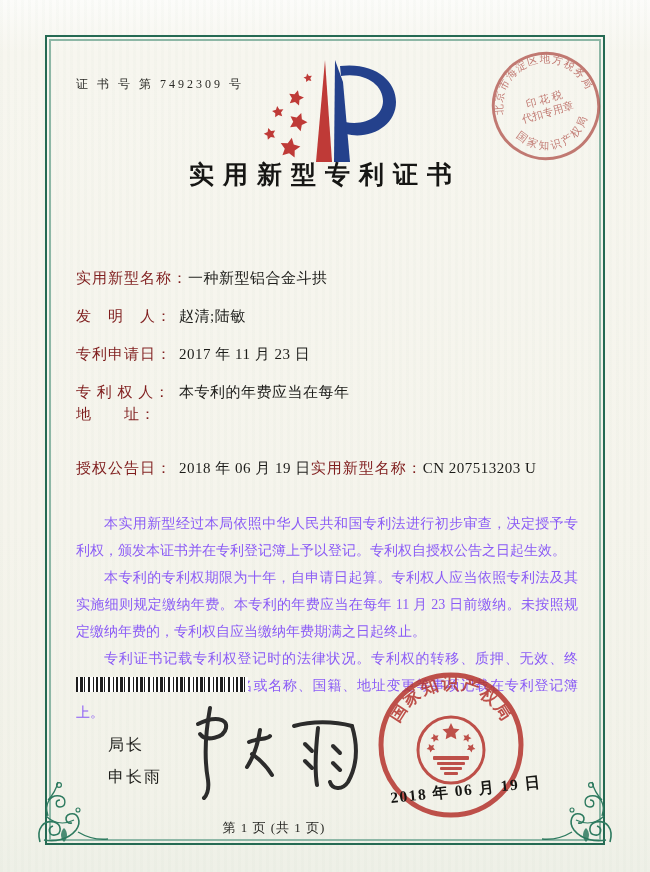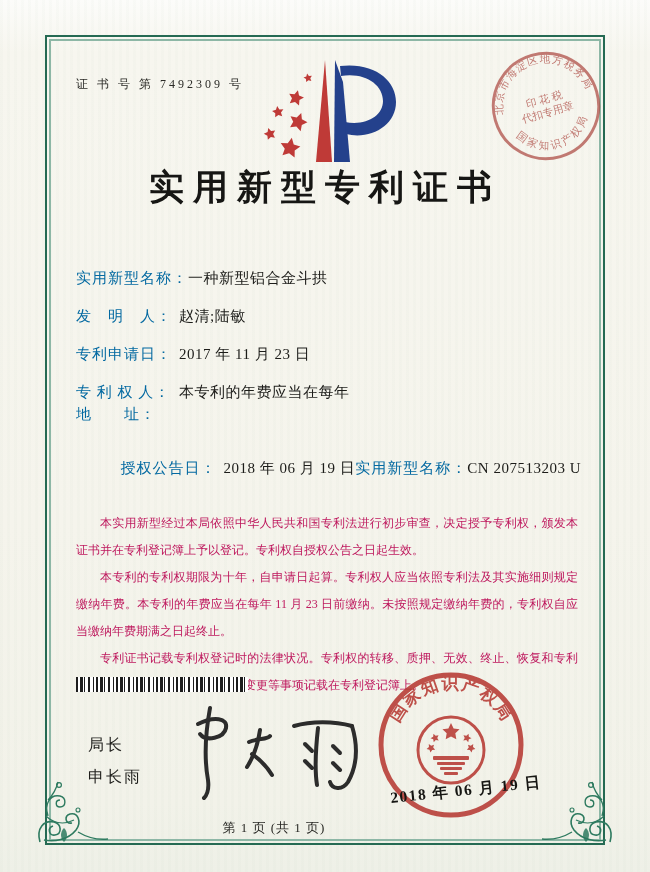--- a/index.html
+++ b/index.html
@@ -18,43 +18,43 @@
     border:2px solid #256a53;
   }
   .frame-inner{
     position:absolute;inset:2px;border:2px solid #8db7a6;
   }
   .cert-no{
     position:absolute;left:76px;top:76px;font-size:12px;letter-spacing:3px;color:#2a2a26;
   }
   .logo{position:absolute;left:256px;top:56px;}
   .title{
-    position:absolute;left:0;top:164px;width:650px;text-align:center;
-    font-size:35px;font-weight:700;letter-spacing:9px;color:#161614;
+    position:absolute;left:0;top:158px;width:650px;text-align:center;
+    font-size:25px;font-weight:700;letter-spacing:9px;color:#161614;
   }
   .fields{position:absolute;left:76px;top:253px;width:505px;font-size:15px;}
   .frow{display:flex;align-items:baseline;height:22px;margin-bottom:16px;white-space:nowrap;}
-  .flabel{display:inline-block;min-width:103px;letter-spacing:1px;color:#0369a1;}
+  .flabel{display:inline-block;min-width:103px;letter-spacing:1px;color:#7f1d1d;}
   .fvalue{letter-spacing:.5px;color:#1c1c19;margin-top:16px;}
-  .frow.split{justify-content:flex-end;}
+  .frow.split{justify-content:flex-start;}
   .pair{display:flex;align-items:baseline;}
   .body-text{
     position:absolute;left:76px;top:510px;width:502px;
-    font-size:12px;line-height:27px;text-align:justify;color:#be185d;
+    font-size:14px;line-height:27px;text-align:justify;color:#8b5cf6;
   }
   .body-text p{margin:0;text-indent:2em;}
   .barcode{
     position:absolute;left:76px;top:677px;width:172px;height:15px;
     background:repeating-linear-gradient(90deg,
       #1d1d1d 0 2px,#fff 2px 4px,#1d1d1d 4px 7px,#fff 7px 8px,
       #1d1d1d 8px 9px,#fff 9px 12px,#1d1d1d 12px 14px,#fff 14px 17px,
       #1d1d1d 17px 18px,#fff 18px 20px);
   }
   .director{position:absolute;left:88px;top:735px;font-family:"Liberation Sans","DejaVu Sans",sans-serif;}
-  .director div{font-size:16px;letter-spacing:2px;margin-bottom:11px;color:#1e1e1b;}
+  .director div{font-size:16px;letter-spacing:2px;margin-bottom:11px;color:#1e1e1b;margin-left:20px;}
   .signature{position:absolute;left:148px;top:696px;}
   .seal{position:absolute;left:376px;top:670px;}
   .seal-date{
     position:absolute;left:390px;top:780px;font-size:15.5px;letter-spacing:1.5px;
     color:#161613;transform:rotate(-6deg);font-weight:600;
   }
   .footer{
     position:absolute;left:0;top:819px;width:548px;text-align:center;
     font-size:13px;letter-spacing:1px;color:#2a2a26;
   }

